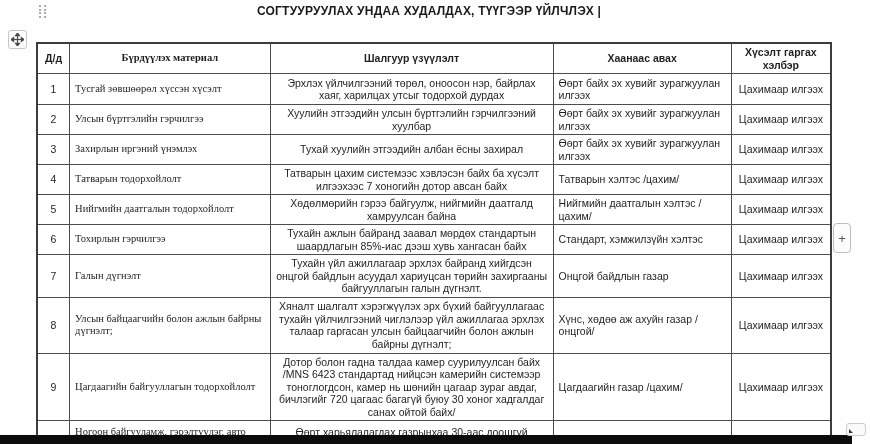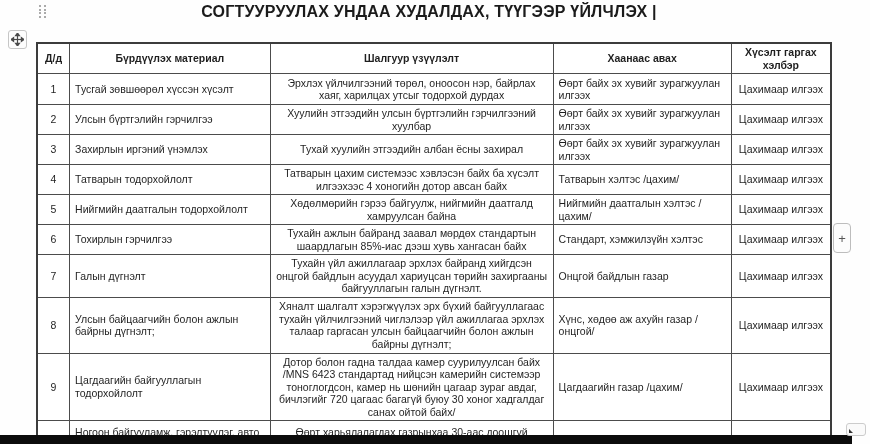--- a/index.html
+++ b/index.html
@@ -16,21 +16,21 @@
     background: #fefefe;
     overflow: hidden;
   }
 
   
   .doc-title {
     position: absolute;
     top: 4px; left: 0; right: 12px;
     text-align: center;
     font-weight: bold;
-    font-size: 16px;
+    font-size: 12px;
     line-height: 15px;
     color: #1b1b1b;
     letter-spacing: 0.2px;
   }
 
   
   .drag-dots {
     position: absolute;
     left: 37px; top: 4px;
     width: 10px; height: 15px;
@@ -79,21 +79,21 @@
     color: #1f1f1f;
   }
   .req-table th {
     font-weight: bold;
     text-align: center;
     font-size: 10.5px;
     padding: 2px 3px;
   }
   .req-table thead tr { height: 26px; }
   .col-no    { width: 32px;  text-align: center; }
-  .col-mat   { width: 197px; text-align: left; }
+  .col-mat   { width: 197px; text-align: left; font-family: Liberation Serif, serif; }
   .col-crit  { width: 278px; text-align: center; }
   .col-src   { width: 175px; text-align: left; margin-top: 40px; }
   .col-form  { width: 98px; text-align: center; }
 
   tbody tr:nth-child(1)  { height: 31px; }
   tbody tr:nth-child(2)  { height: 28px; }
   tbody tr:nth-child(3)  { height: 27px; }
   tbody tr:nth-child(4)  { height: 24px; }
   tbody tr:nth-child(5)  { height: 26px; }
   tbody tr:nth-child(6)  { height: 28px; }
@@ -216,21 +216,21 @@
         <tr>
           <td class="col-no">3</td>
           <td class="col-mat">Захирлын иргэний үнэмлэх</td>
           <td class="col-crit">Тухай хуулийн этгээдийн албан ёсны захирал</td>
           <td class="col-src">Өөрт байх эх хувийг зурагжуулан илгээх</td>
           <td class="col-form">Цахимаар илгээх</td>
         </tr>
         <tr>
           <td class="col-no">4</td>
           <td class="col-mat">Татварын тодорхойлолт</td>
-          <td class="col-crit">Татварын цахим системээс хэвлэсэн байх ба хүсэлт илгээхээс 4 хоногийн дотор авсан байх</td>
+          <td class="col-crit">Татварын цахим системээс хэвлэсэн байх ба хүсэлт илгээхээс 7 хоногийн дотор авсан байх</td>
           <td class="col-src">Татварын хэлтэс /цахим/</td>
           <td class="col-form">Цахимаар илгээх</td>
         </tr>
         <tr>
           <td class="col-no">5</td>
           <td class="col-mat">Нийгмийн даатгалын тодорхойлолт</td>
           <td class="col-crit">Хөдөлмөрийн гэрээ байгуулж, нийгмийн даатгалд хамруулсан байна</td>
           <td class="col-src">Нийгмийн даатгалын хэлтэс /цахим/</td>
           <td class="col-form">Цахимаар илгээх</td>
         </tr>

